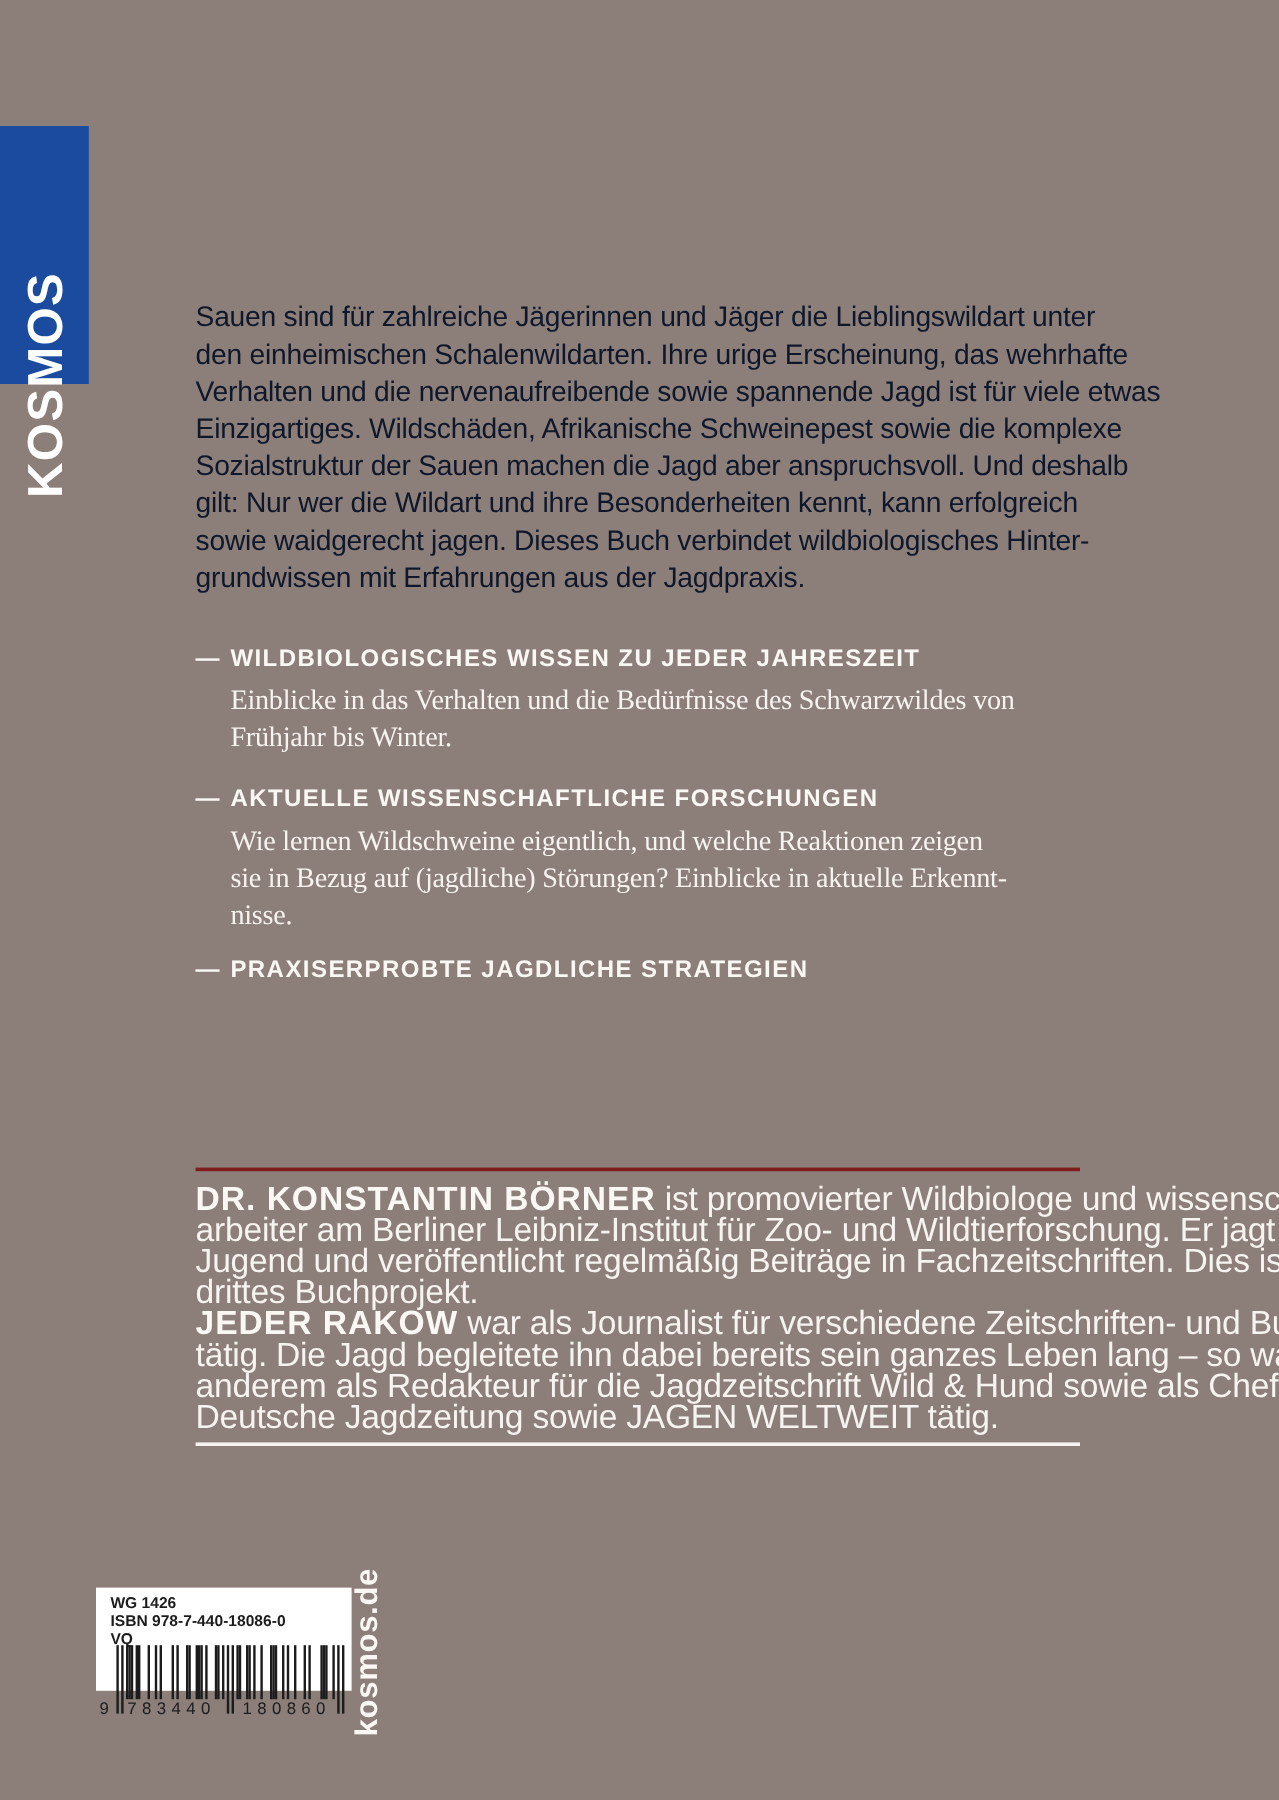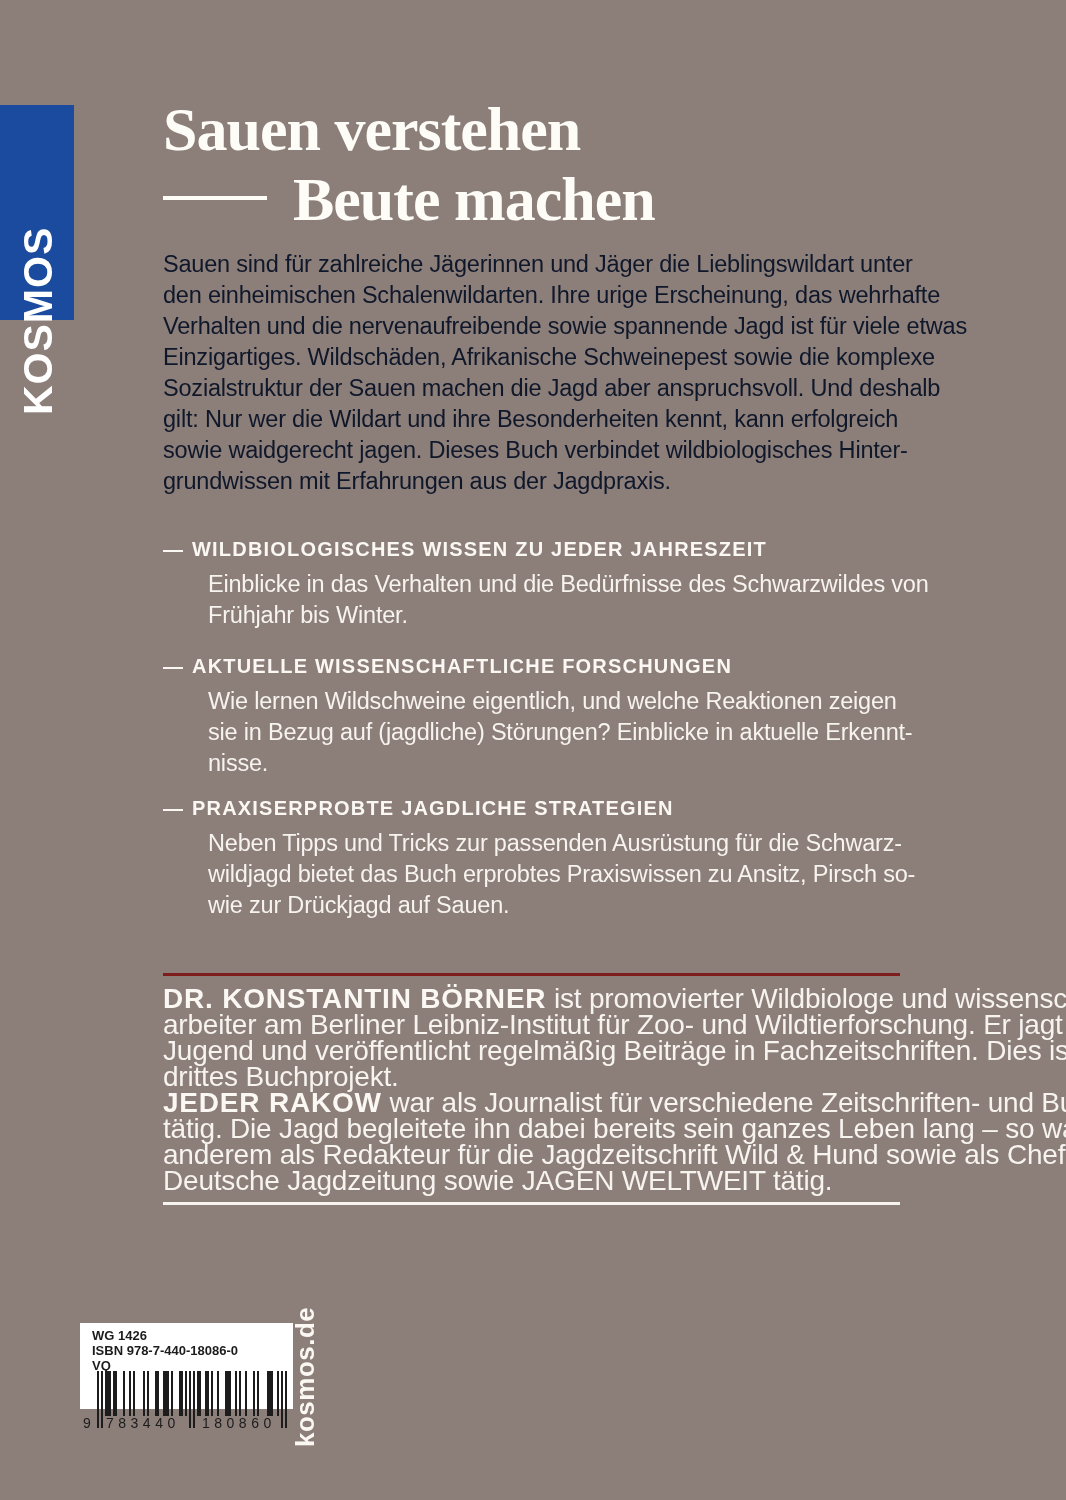--- a/index.html
+++ b/index.html
@@ -20,21 +20,21 @@
 
   
   .intro{position:absolute;left:163px;top:249px;color:#0f172a;
     font-size:23.5px;line-height:31px;letter-spacing:-0.2px;white-space:pre;}
 
   
   .section{position:absolute;left:163px;color:#F7F3EF;}
   .sec1{top:534px;} .sec2{top:651px;} .sec3{top:793px;}
   .sec-head{display:flex;font-weight:700;font-size:20px;letter-spacing:1.2px;line-height:31px;color:#FBF8F4;}
   .sec-dash{width:29px;flex:0 0 29px;letter-spacing:0;}
-  .sec-body{margin-left:45px;margin-top:4px;font-size:23.5px;line-height:31px;letter-spacing:-0.2px;white-space:pre;}
+  .sec-body{margin-left:29px;margin-top:4px;font-size:23.5px;line-height:31px;letter-spacing:-0.2px;white-space:pre;font-family:Liberation Serif, serif;}
 
   
   .authors{position:absolute;left:163px;top:973px;width:737px;
     border-top:3px solid #7f1d1d;border-bottom:3px solid #F7F3EF;
     padding:10px 0 8px 0;color:#F7F3EF;font-size:28px;line-height:26px;letter-spacing:-0.2px;white-space:pre;}
   .author-name{font-weight:700;letter-spacing:0.8px;color:#FBF8F4;}
 
   
   .barcode-box{position:absolute;left:80px;top:1323px;width:213px;height:86px;background:#FFFFFF;}
   .bc-text{position:absolute;left:12px;color:#1C1C1C;font-weight:700;font-size:13px;line-height:15px;white-space:nowrap;}
@@ -54,24 +54,20 @@
 </style>
 </head>
 <body>
 
 <div class="page">
 
   <div class="logo">
     <div class="logo-text">KOSMOS</div>
   </div>
 
-  <div class="title">
-    <div>Sauen verstehen</div>
-    <div class="title-line2"><span class="title-dash"></span><span>Beute machen</span></div>
-  </div>
 
   <div class="intro">Sauen sind für zahlreiche Jägerinnen und Jäger die Lieblingswildart unter
 den einheimischen Schalenwildarten. Ihre urige Erscheinung, das wehrhafte
 Verhalten und die nervenaufreibende sowie spannende Jagd ist für viele etwas
 Einzigartiges. Wildschäden, Afrikanische Schweinepest sowie die komplexe
 Sozialstruktur der Sauen machen die Jagd aber anspruchsvoll. Und deshalb
 gilt: Nur wer die Wildart und ihre Besonderheiten kennt, kann erfolgreich
 sowie waidgerecht jagen. Dieses Buch verbindet wildbiologisches Hinter-
 grundwissen mit Erfahrungen aus der Jagdpraxis.</div>
 
@@ -92,23 +88,20 @@
     <div class="sec-body">Wie lernen Wildschweine eigentlich, und welche Reaktionen zeigen
 sie in Bezug auf (jagdliche) Störungen? Einblicke in aktuelle Erkennt-
 nisse.</div>
   </div>
 
   <div class="section sec3">
     <div class="sec-head">
       <span class="sec-dash">—</span>
       <span>PRAXISERPROBTE JAGDLICHE STRATEGIEN</span>
     </div>
-    <div class="sec-body">Neben Tipps und Tricks zur passenden Ausrüstung für die Schwarz-
-wildjagd bietet das Buch erprobtes Praxiswissen zu Ansitz, Pirsch so-
-wie zur Drückjagd auf Sauen.</div>
   </div>
 
   <div class="authors"><span><span class="author-name">DR. KONSTANTIN BÖRNER</span><span> ist promovierter Wildbiologe und wissenschaftlicher Mit-
 arbeiter am Berliner Leibniz-Institut für Zoo- und Wildtierforschung. Er jagt seit seiner
 Jugend und veröffentlicht regelmäßig Beiträge in Fachzeitschriften. Dies ist bereits sein
 drittes Buchprojekt.</span></span>
 <span><span class="author-name">JEDER RAKOW</span><span> war als Journalist für verschiedene Zeitschriften- und Buchverlage
 tätig. Die Jagd begleitete ihn dabei bereits sein ganzes Leben lang – so war er unter
 anderem als Redakteur für die Jagdzeitschrift Wild &amp; Hund sowie als Chefredakteur der
 Deutsche Jagdzeitung sowie JAGEN WELTWEIT tätig.</span></span></div>

